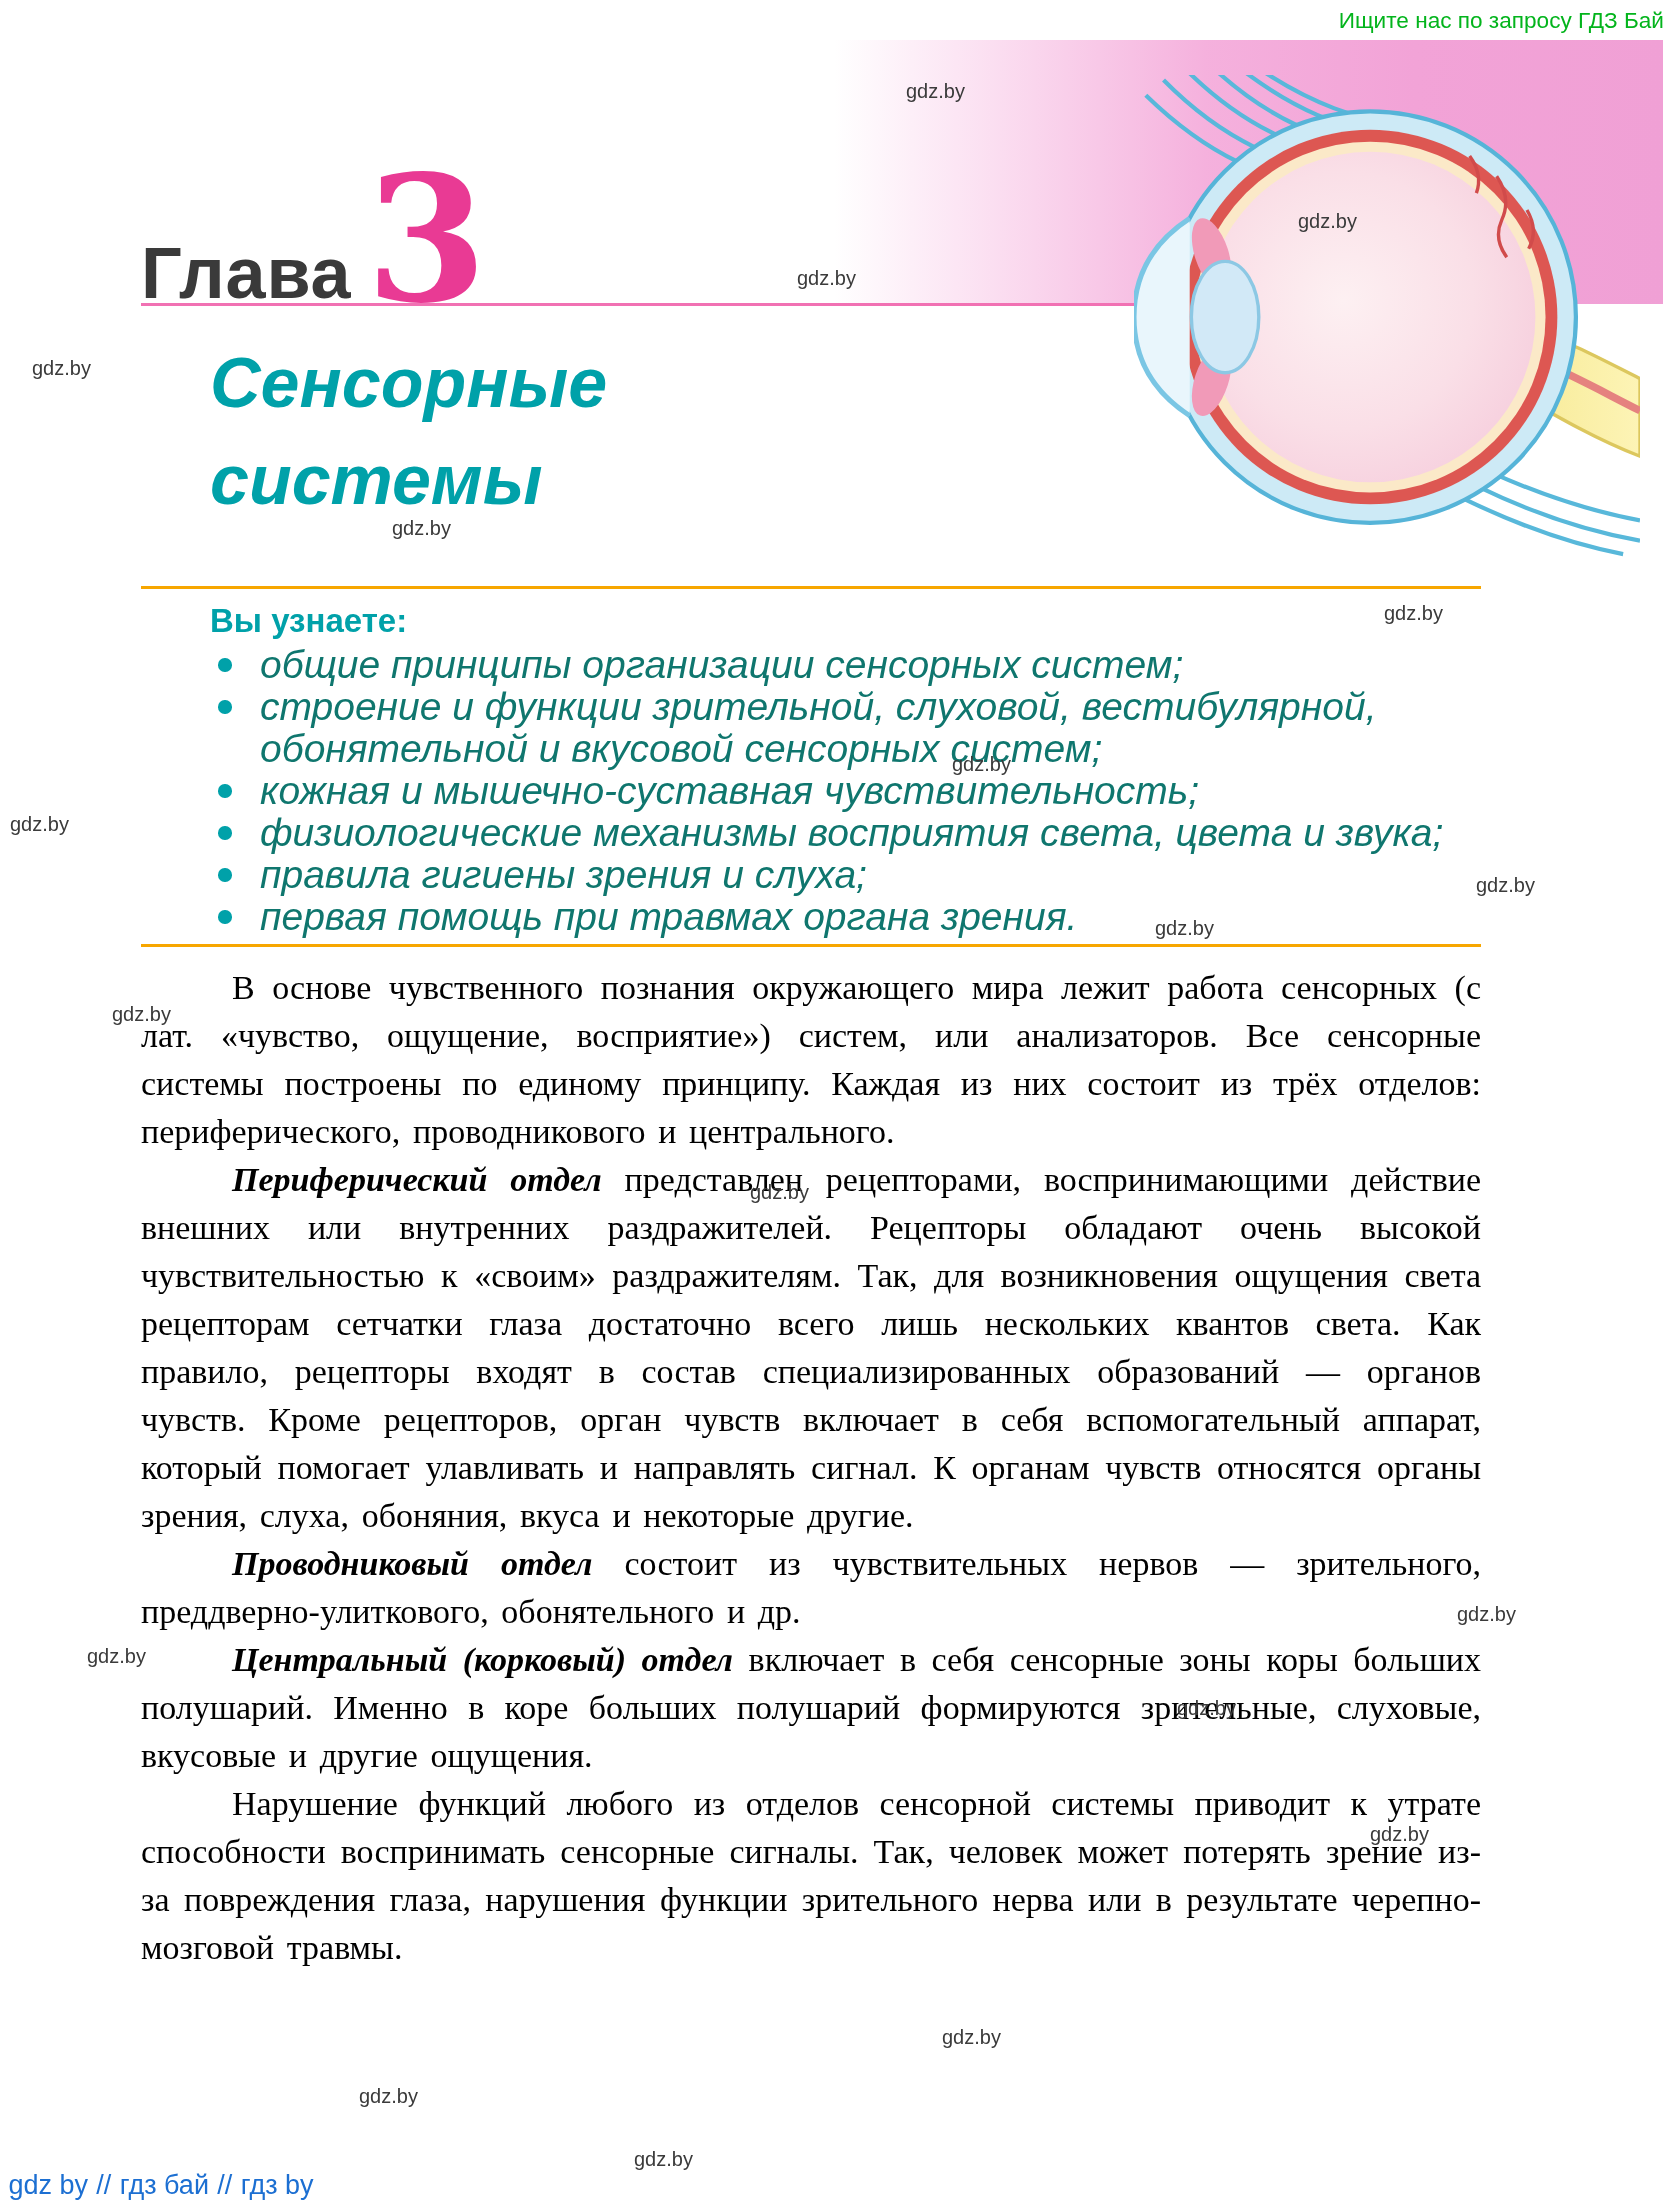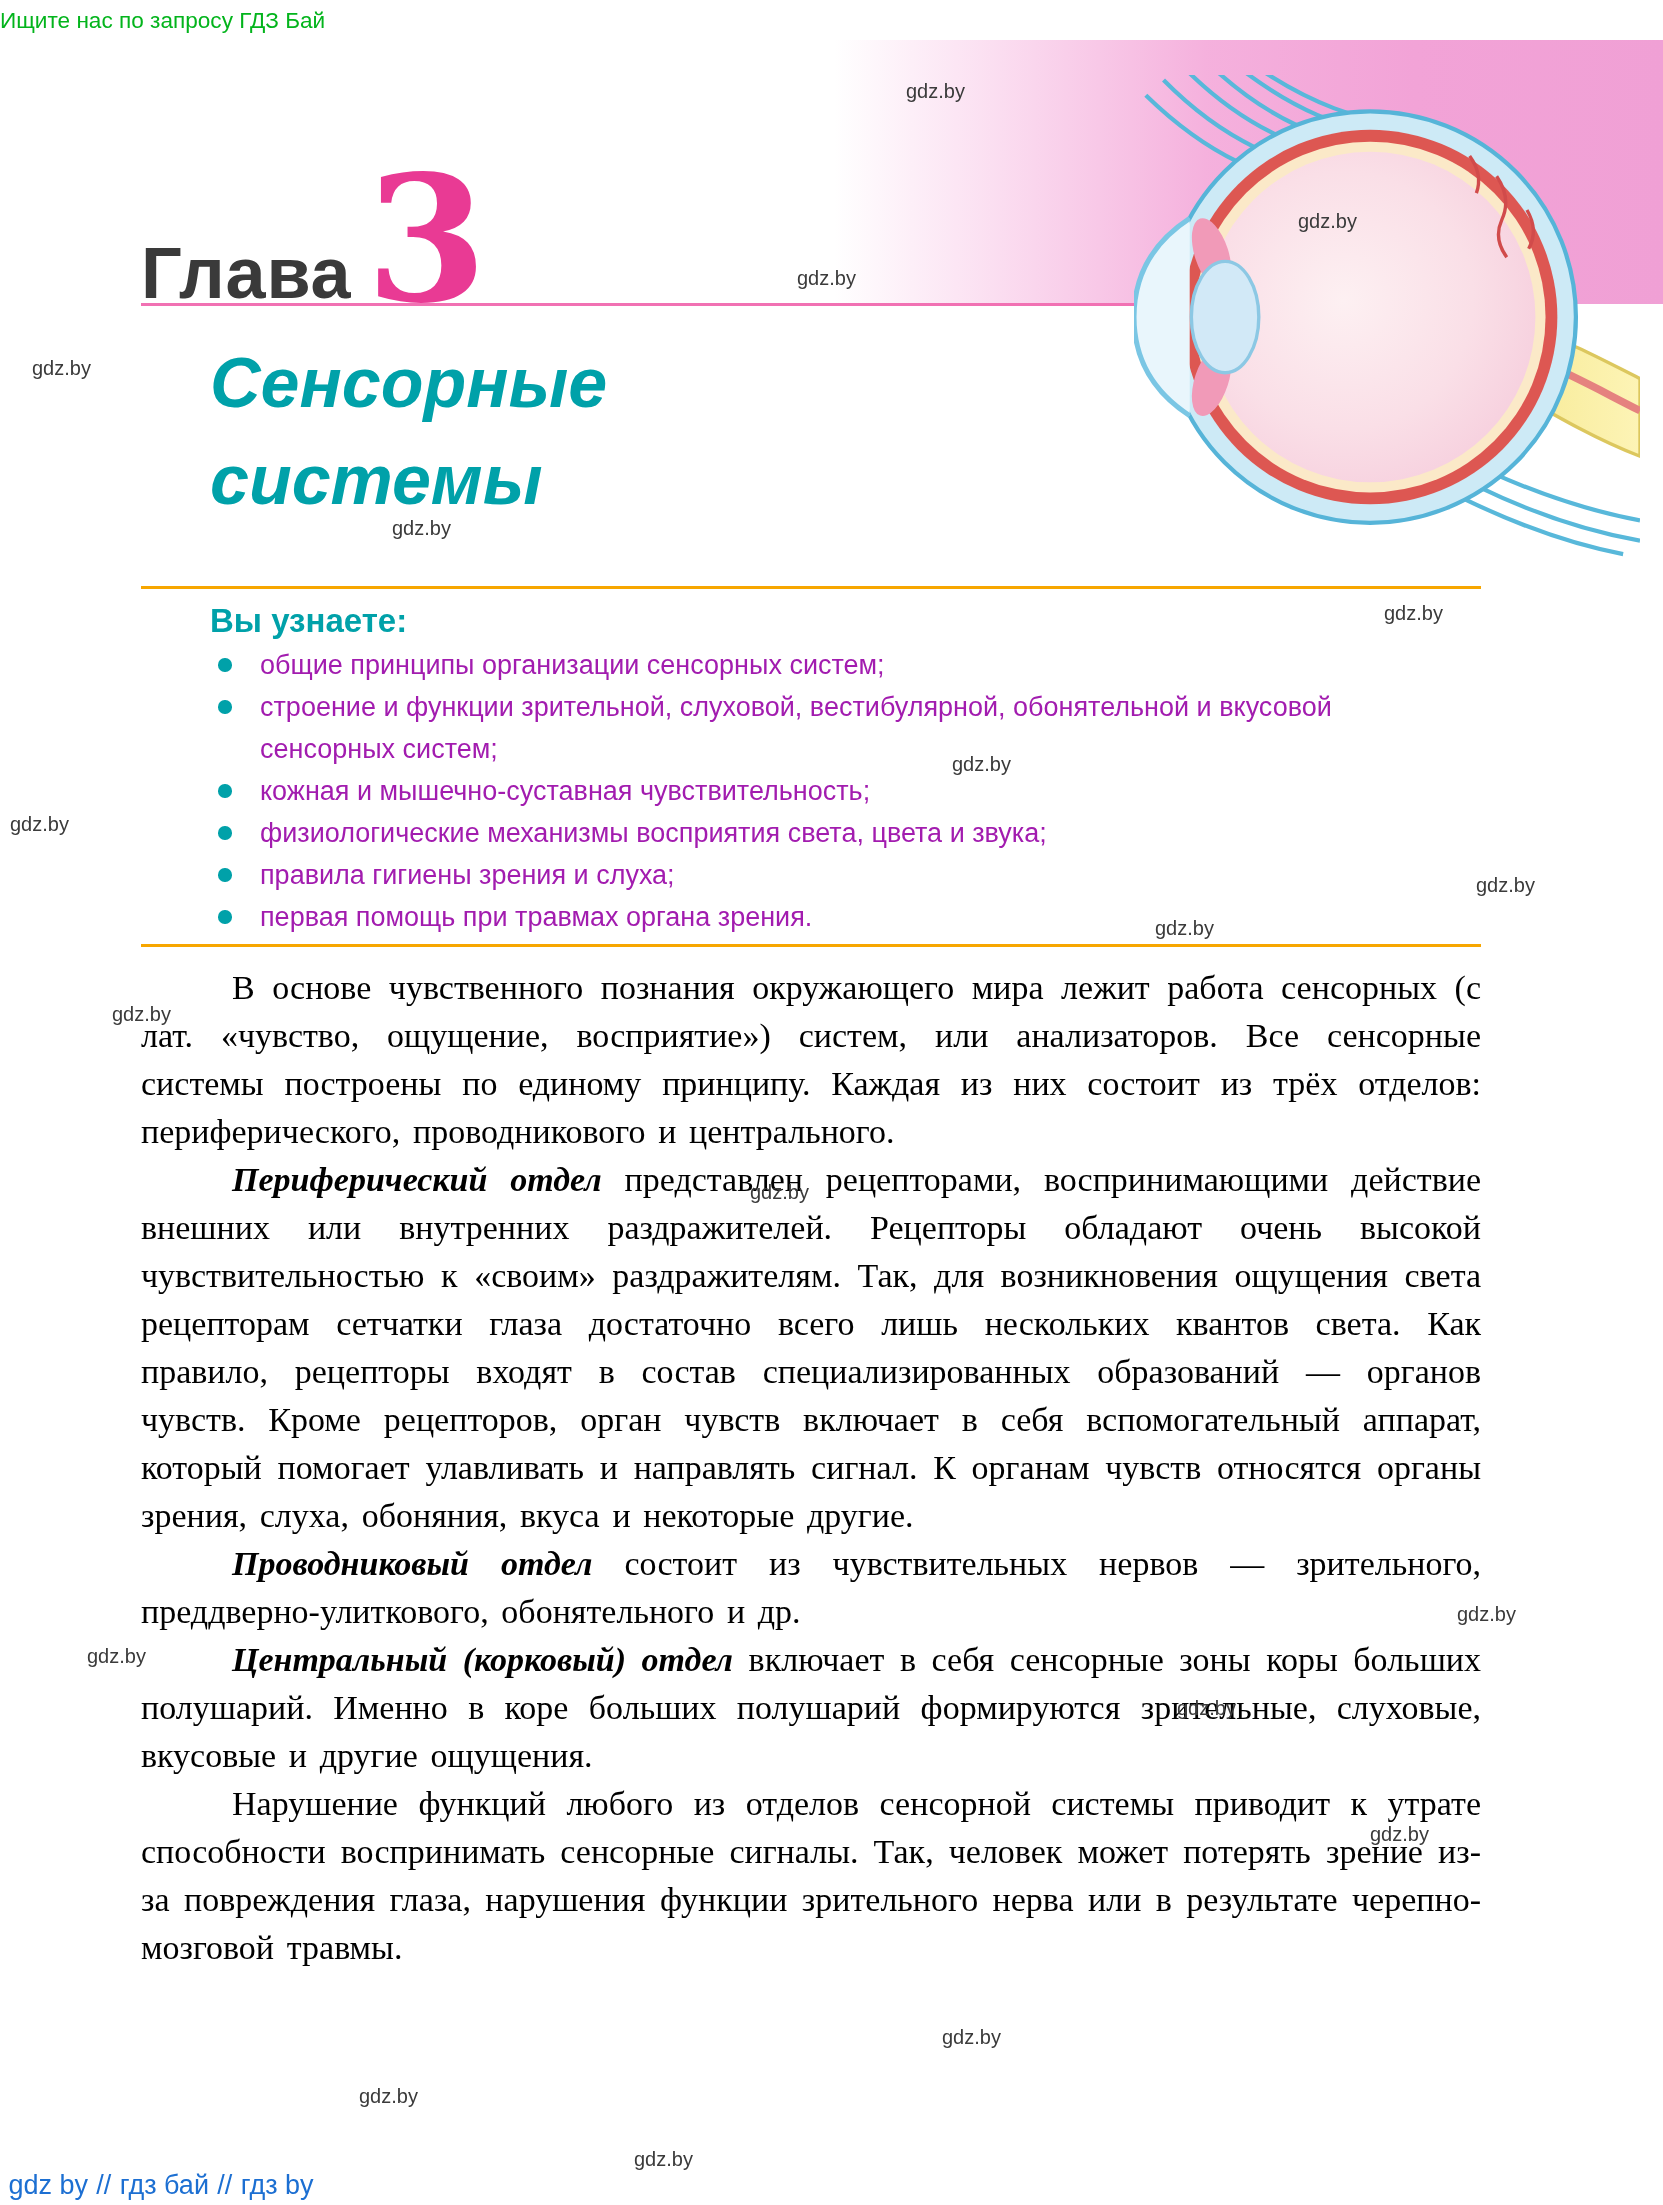--- a/index.html
+++ b/index.html
@@ -5,21 +5,21 @@
   * { margin:0; padding:0; box-sizing:border-box; }
   html,body { background:#fff; }
   body {
     width:1664px; height:2205px; position:relative; overflow:hidden;
     font-family:"Liberation Sans", sans-serif;
   }
   .abs { position:absolute; }
 
   .banner {
     position:absolute; top:8.4px; left:0; width:100%;
-    text-align:left; font-size:22.6px; color:#03b41c;
+    text-align:right; font-size:22.6px; color:#03b41c;
   }
 
   .pink-band {
     position:absolute; left:834px; top:40px; width:829px; height:264px;
     background:linear-gradient(90deg,
       rgba(245,172,219,0) 0%,
       rgba(245,172,219,0.45) 22%,
       rgba(243,163,215,0.85) 45%,
       #f2a3d7 70%, #f0a0d5 100%);
   }
@@ -48,21 +48,21 @@
 
   .learn-heading {
     position:absolute; left:210px; top:602px;
     font-size:33px; font-weight:bold; color:#00a1a9;
   }
   .learn-list {
     position:absolute; left:210px; top:644px; width:1241px; list-style:none;
   }
   .learn-list li {
     position:relative; padding-left:50px;
-    font-size:27px; line-height:42px; color:#a21caf;
+    font-size:39px; font-style:italic; line-height:42px; color:#0f766e;
   }
   .learn-list li::before {
     content:""; position:absolute; left:8.4px; top:14.3px;
     width:13.4px; height:13.4px; border-radius:50%; background:#00a1a9;
   }
 
   .body-text {
     position:absolute; left:141px; top:964px; width:1340px;
     font-family:"Liberation Serif", serif;
     font-size:34px; line-height:48px; color:#000;

